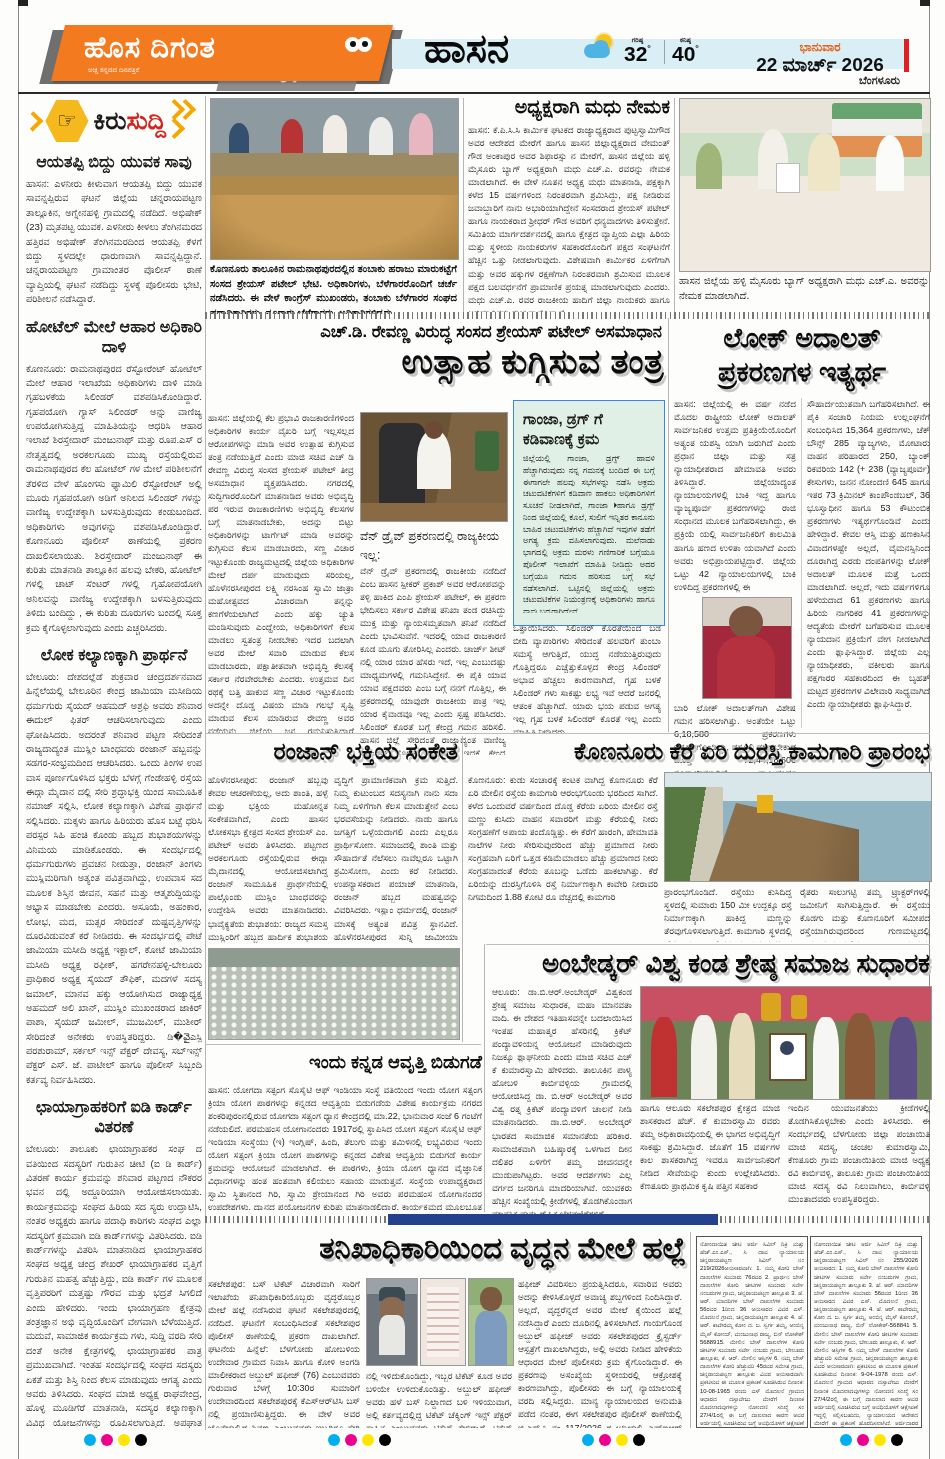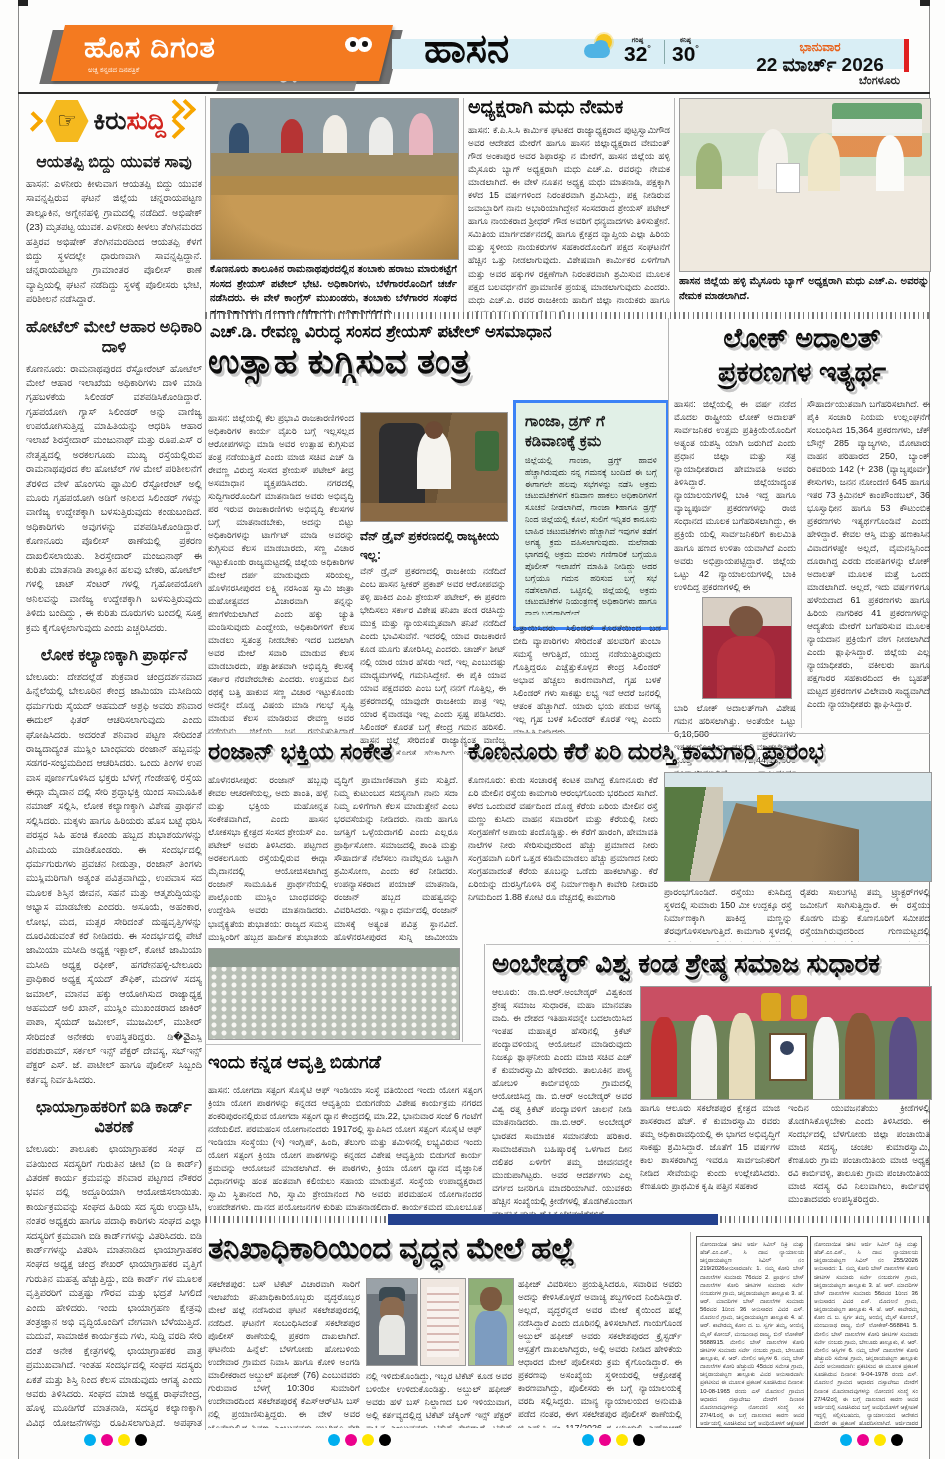--- a/index.html
+++ b/index.html
@@ -4,23 +4,23 @@
 <style>
   html,body{margin:0;padding:0;background:#e9e9e9;}
   .page{position:relative;width:945px;height:1459px;background:#fdfdfc;margin:0 auto;
         font-family:"Liberation Sans","DejaVu Sans",sans-serif;color:#1b1b1b;overflow:hidden;}
   .abs{position:absolute;}
   .vline{position:absolute;width:1px;background:#b5b5b5;}
   .hline{position:absolute;height:1px;background:#9a9a9a;}
   .hatch{position:absolute;height:7px;background:repeating-linear-gradient(90deg,#777 0 1.5px,transparent 1.5px 4.6px);}
   .body-text{font-size:9.6px;line-height:1.5;text-align:justify;color:#222;overflow:hidden;}
   .body-sm{font-size:9px;line-height:1.45;text-align:justify;color:#222;overflow:hidden;}
-  .hl{font-weight:bold;color:#0d0d0d;}
+  .hl{font-weight:bold;color:#0d0d0d;text-align:right;}
   .shadowed{text-shadow:2.5px 2.5px 0 #c8c8c8;}
-  .cap{font-size:10px;line-height:1.45;font-weight:bold;color:#111;text-align:justify;overflow:hidden;}
+  .cap{font-size:10px;line-height:1.45;font-weight:normal;color:#111;text-align:justify;overflow:hidden;}
   .photo{position:absolute;overflow:hidden;border:1px solid #999;}
   
   .logo-gray{position:absolute;background:#6f6f6f;transform:skewX(-14deg);}
   .logo-orange{position:absolute;background:#f47a20;transform:skewX(-14deg);z-index:2;
                box-shadow:2px 2px 3px rgba(0,0,0,.25);}
   .logo-inner{transform:skewX(14deg);width:100%;height:100%;position:relative;}
   .logo-title{position:absolute;left:26px;top:6px;font-size:29px;font-weight:bold;color:#fff;letter-spacing:1px;white-space:nowrap;}
   .logo-tag{position:absolute;left:30px;top:41px;font-size:7px;color:#fff;}
   .eye{position:absolute;width:15px;height:15px;background:#fff;border-radius:50%;}
   .pupil{position:absolute;width:6px;height:6px;background:#111;border-radius:50%;top:4px;left:5px;}
@@ -34,21 +34,21 @@
   .day{font-size:12px;font-weight:bold;color:#e8611a;}
   .pdate{font-size:19px;font-weight:bold;color:#111;}
   .edition{font-size:11px;font-weight:bold;color:#222;}
   
   .hexa{width:46px;height:42px;background:#f5b91e;clip-path:polygon(25% 0,75% 0,100% 50%,75% 100%,25% 100%,0 50%);
         display:flex;align-items:center;justify-content:center;font-size:22px;color:#111;}
   .chev{display:inline-block;width:11px;height:11px;border-top:4px solid #f7a600;border-right:4px solid #f7a600;transform:rotate(45deg);margin-left:-4px;}
   .kiru-title{font-size:25px;font-weight:bold;}
   .kiru-red{color:#d2261f;}
   .brief-hl{font-size:16px;font-weight:bold;text-align:center;line-height:1.25;margin:10px 0 5px;}
-  .greenbox{position:absolute;background:#e1f0e7;border:3px solid #3b82f6;padding:8px 9px;}
+  .greenbox{position:absolute;background:#e1f0e7;border:1px solid #3b82f6;padding:8px 9px;}
   .gb-title{font-size:15px;font-weight:bold;line-height:1.3;margin-bottom:5px;}
   .notice{position:absolute;border:1px solid #555;padding:3px;font-size:5.9px;line-height:1.38;text-align:justify;color:#222;overflow:hidden;}
   .dotrow{position:absolute;display:flex;gap:5px;}
   .dot{width:12px;height:12px;border-radius:50%;}
   .navybar{position:absolute;background:#24418e;}
 </style>
 </head>
 <body>
 
 <div class="page">
@@ -84,21 +84,21 @@
       <div class="abs" style="left:0;top:10px;width:26px;height:14px;border-radius:8px;background:#4fb3e4"></div>
       <div class="abs" style="left:10px;top:6px;width:14px;height:11px;border-radius:50%;background:#4fb3e4"></div>
     </div>
     <div class="abs" style="left:624px;top:36px;text-align:center">
       <span class="temp-label">ಗರಿಷ್ಠ</span>
       <span class="temp-val">32</span><span class="deg">°</span>
     </div>
     <div class="abs" style="left:664px;top:40px;width:1px;height:24px;background:#8aa"></div>
     <div class="abs" style="left:672px;top:36px;text-align:center">
       <span class="temp-label">ಕನಿಷ್ಠ</span>
-      <span class="temp-val">30</span><span class="deg">°</span>
+      <span class="temp-val">40</span><span class="deg">°</span>
     </div>
 
     <div class="abs" style="left:740px;top:40px;width:160px;text-align:center">
       <div class="day">ಭಾನುವಾರ</div>
       <div class="pdate">22 ಮಾರ್ಚ್ 2026</div>
     </div>
     <div class="abs edition" style="left:740px;top:74px;width:160px;text-align:right">ಬೆಂಗಳೂರು</div>
     <div class="abs" style="left:904px;top:39px;width:5px;height:33px;background:#e02020"></div>
 
     <div class="abs" style="left:18px;top:92px;width:912px;height:2px;background:#2a2a2a"></div>

